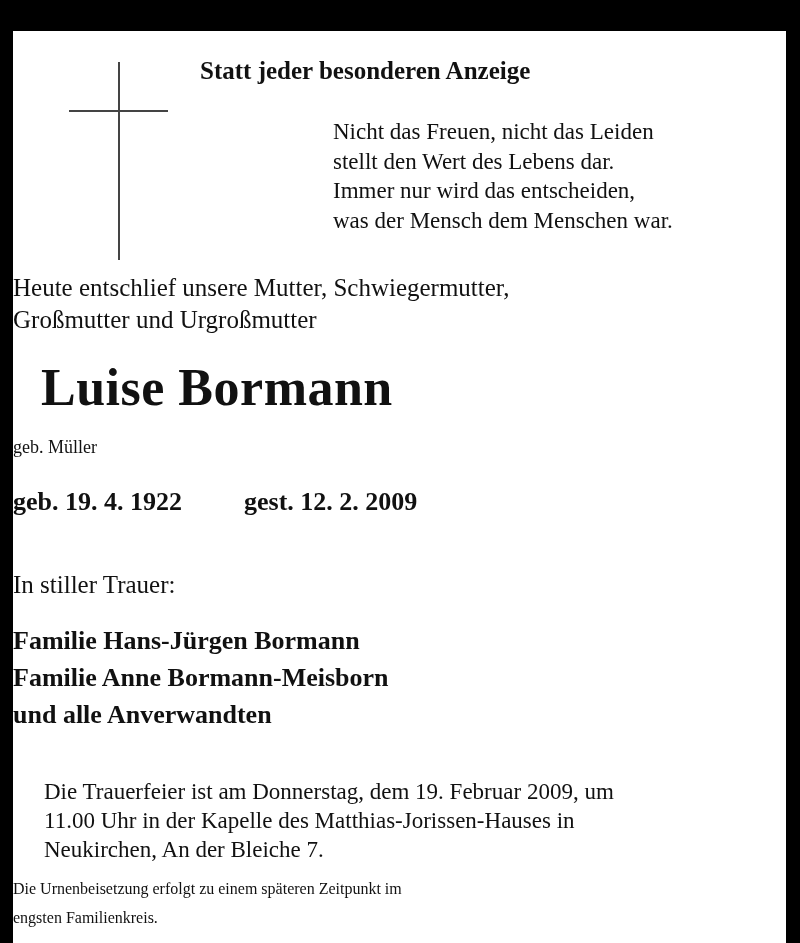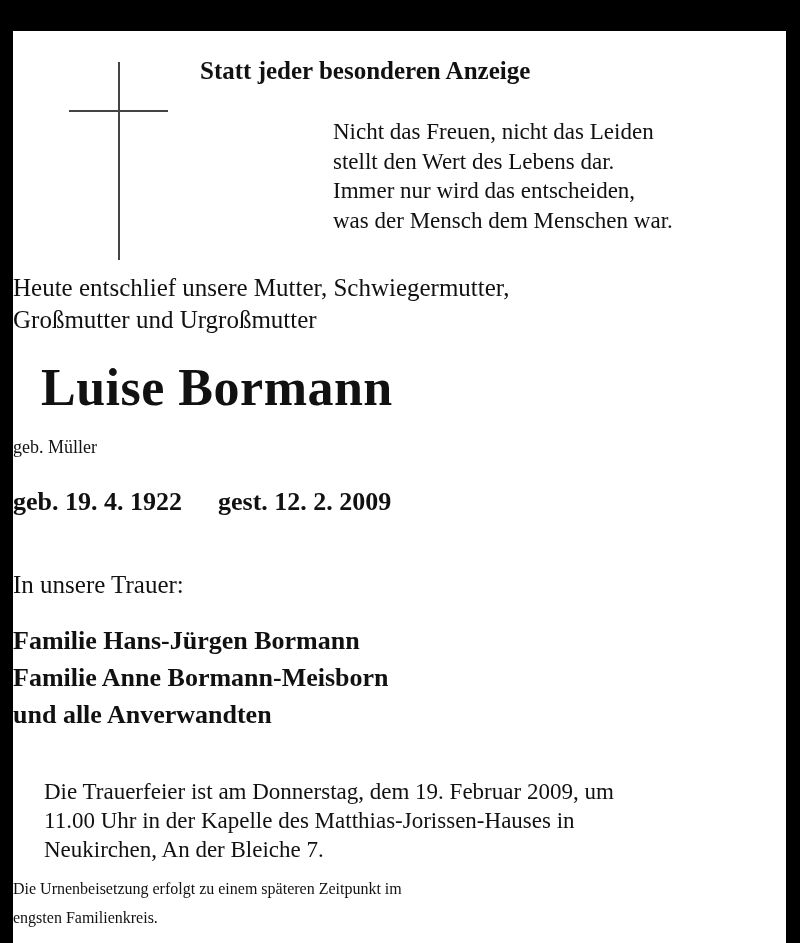--- a/index.html
+++ b/index.html
@@ -18,21 +18,21 @@
     .cross-h { left: 56px; top: 79px; width: 99px; height: 2px; background: #444; }
     .header {
       left: 187px; top: 26px; font-weight: bold; font-size: 25px; white-space: nowrap;
     }
     .poem { left: 320px; top: 86px; font-size: 23px; line-height: 29.5px; white-space: nowrap; }
     .center { left: 0; width: 773px; text-align: left; white-space: nowrap; }
     .intro { top: 241px; font-size: 25px; line-height: 32px; }
     .name { top: 327px; font-size: 52px; font-weight: bold; letter-spacing: 0.5px; padding-left: 28px; }
     .maiden { top: 406px; font-size: 18px; }
     .dates { top: 456px; font-size: 26px; font-weight: bold; }
-    .dates span + span { margin-left: 36px; }
+    .dates span + span { margin-left: 62px; }
     .mourn-label { top: 540px; font-size: 25px; }
     .family { top: 591px; font-size: 26px; font-weight: bold; line-height: 37px; }
     .service { top: 746px; font-size: 23px; line-height: 29px; margin-left: 31px; }
     .burial { top: 843px; font-size: 16px; line-height: 29px; }
   </style>
 </head>
 <body>
 
 <div class="card">
   <div>
@@ -54,21 +54,21 @@
     <div>Großmutter und Urgroßmutter</div>
   </div>
 
   <div class="abs center name">Luise Bormann</div>
   <div class="abs center maiden">geb. Müller</div>
 
   <div class="abs center dates">
     <span>geb. 19. 4. 1922</span><span>gest. 12. 2. 2009</span>
   </div>
 
-  <div class="abs center mourn-label">In unsere Trauer:</div>
+  <div class="abs center mourn-label">In stiller Trauer:</div>
 
   <div class="abs center family">
     <div>Familie Hans-Jürgen Bormann</div>
     <div>Familie Anne Bormann-Meisborn</div>
     <div>und alle Anverwandten</div>
   </div>
 
   <div class="abs center service">
     <div>Die Trauerfeier ist am Donnerstag, dem 19. Februar 2009, um</div>
     <div>11.00 Uhr in der Kapelle des Matthias-Jorissen-Hauses in</div>

